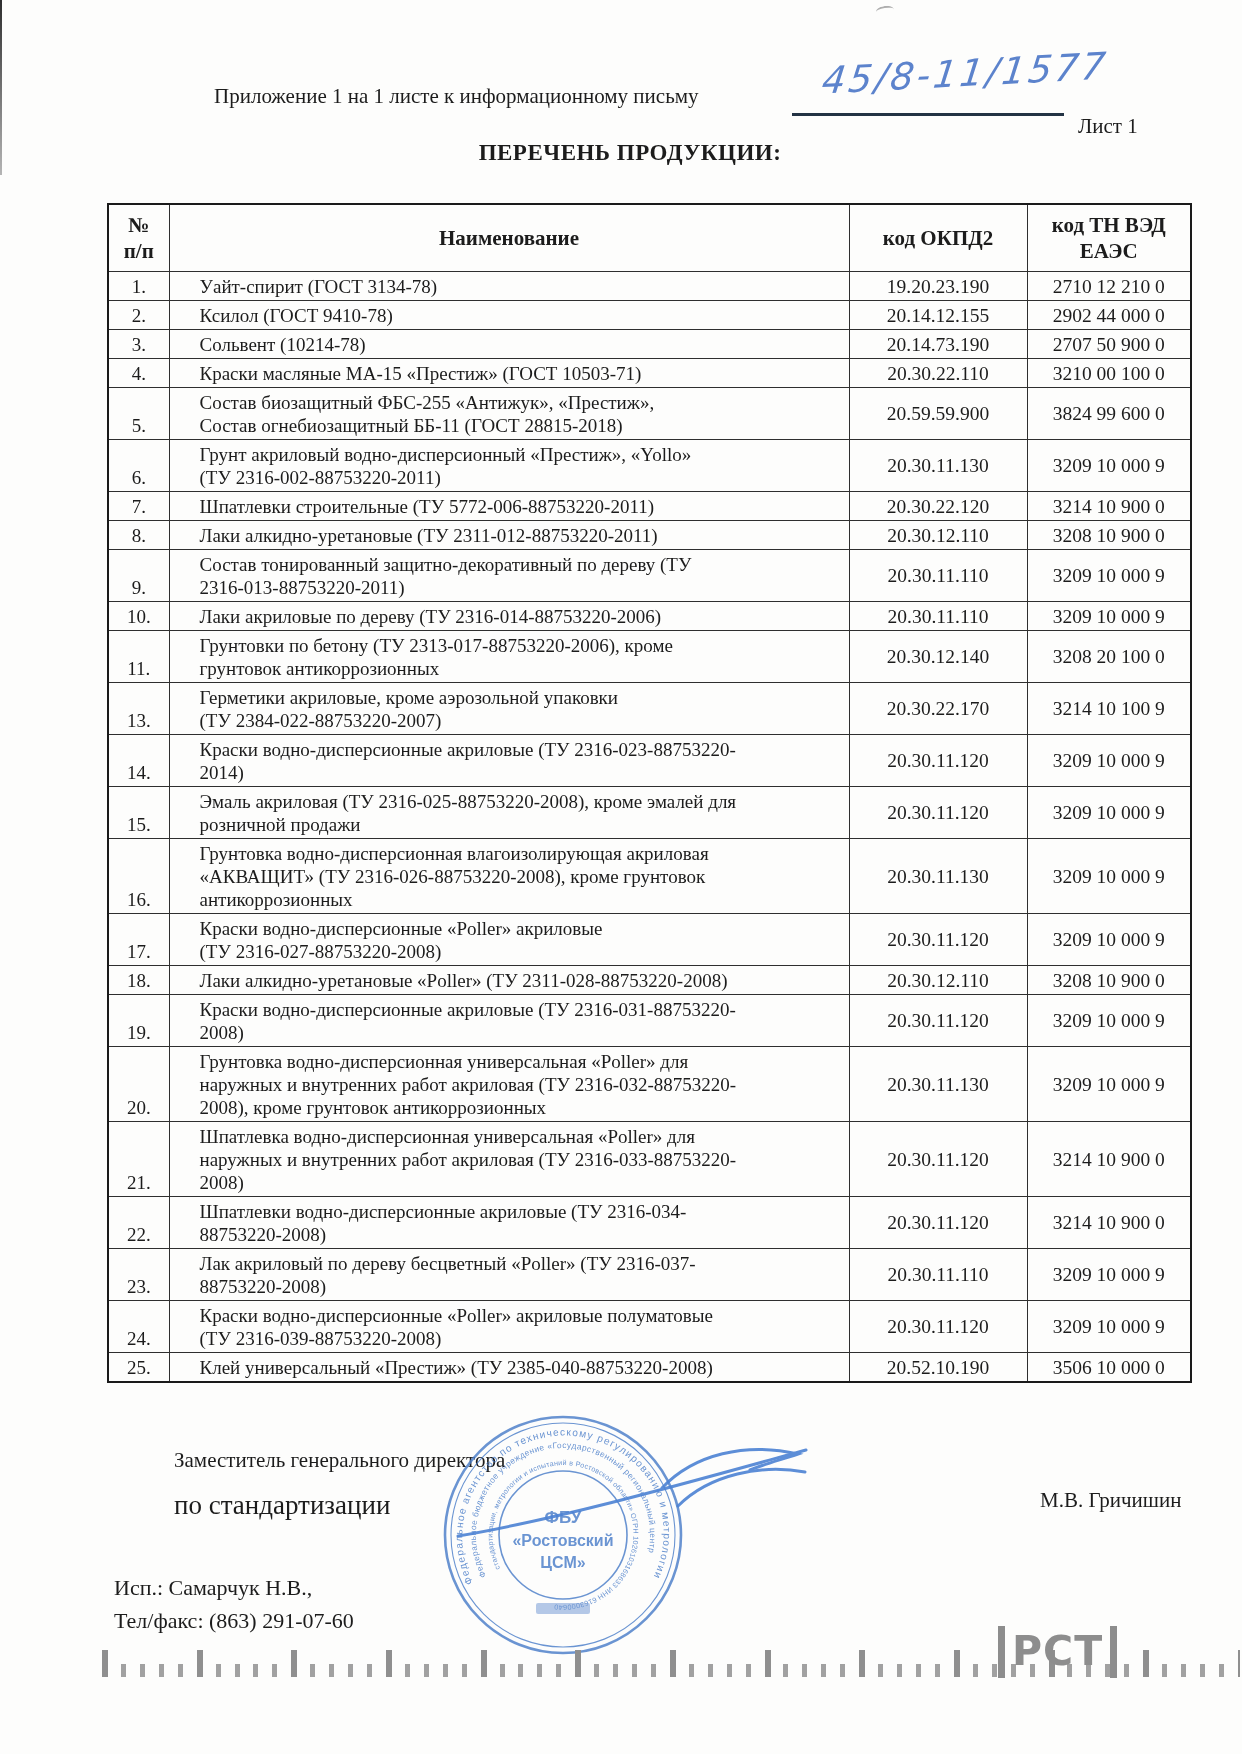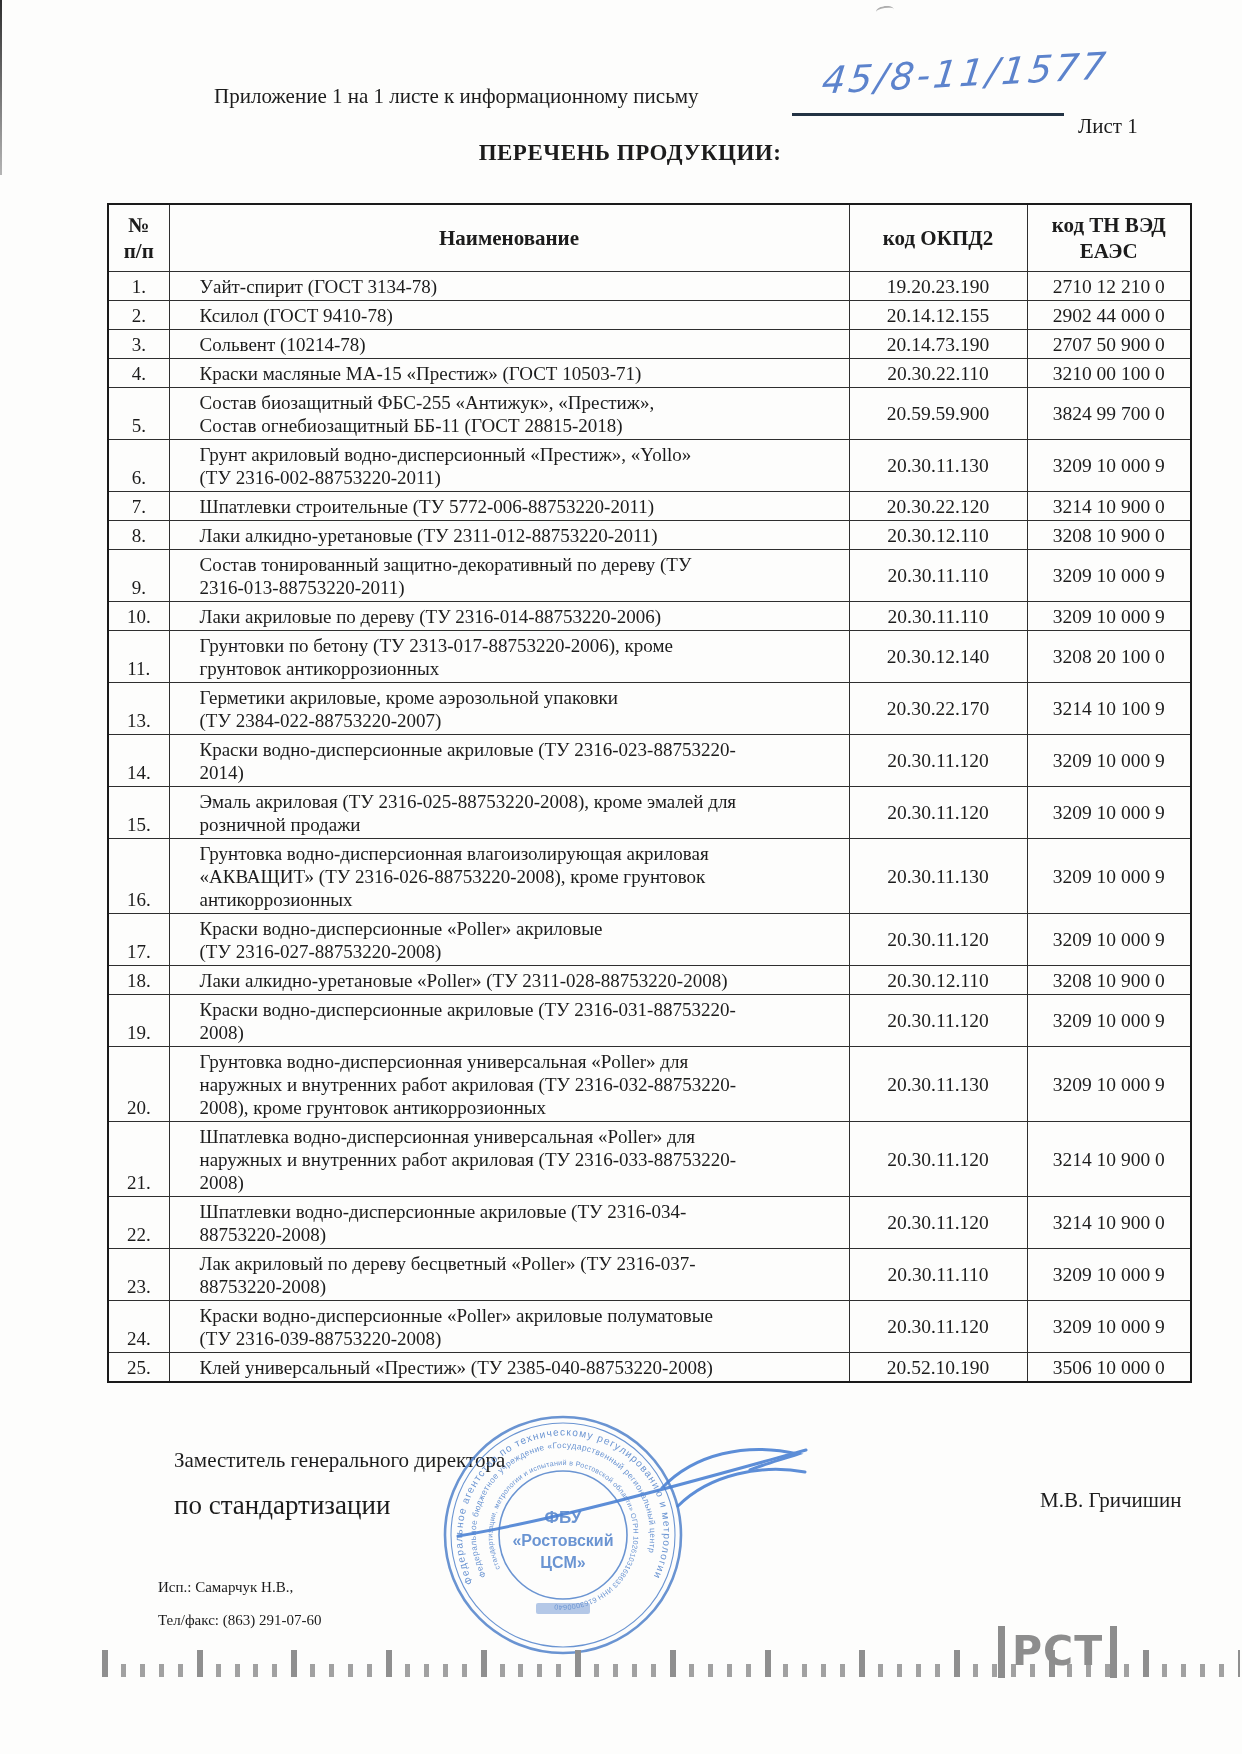--- a/index.html
+++ b/index.html
@@ -33,21 +33,21 @@
   th{font-size:21px;font-weight:bold;text-align:center;vertical-align:middle;
     white-space:pre-line;height:62px;padding:2px 6px;line-height:26px;}
   td{padding:2.5px 10px;}
   td.c-num{text-align:center;vertical-align:bottom;padding:2.5px 4px;}
   td.c-name{text-align:left;vertical-align:middle;white-space:pre-line;padding-left:30px;}
   td.c-code{text-align:center;vertical-align:middle;font-size:19.5px;}
   
   .sig-line1{position:absolute;left:174px;top:1448px;font-size:21px;}
   .sig-line2{position:absolute;left:174px;top:1490px;font-size:27px;}
   .sig-name{position:absolute;left:1040px;top:1488px;font-size:21px;}
-  .executor{position:absolute;left:114px;top:1571px;font-size:15px;line-height:33px;margin-left:44px;}
+  .executor{position:absolute;left:114px;top:1571px;font-size:22px;line-height:33px;}
   
   .stamp-svg{position:absolute;left:438px;top:1410px;opacity:.82;}
   .sig-svg{position:absolute;left:450px;top:1424px;opacity:.9;}
   
   .ruler{position:absolute;left:102px;top:1649px;width:1138px;height:28px;}
   .ruler .short{position:absolute;left:0;right:0;bottom:0;height:13px;
     background:repeating-linear-gradient(to right,#a1a1a1 0 5px,transparent 5px 18.93px);}
   .ruler .tall{position:absolute;left:0;right:0;bottom:0;height:27px;
     background:repeating-linear-gradient(to right,#8f8f8f 0 6px,transparent 6px 94.67px);}
   .rst{position:absolute;left:990px;top:1626px;height:52px;display:flex;
@@ -115,21 +115,21 @@
       <td class="c-name">Краски масляные МА-15 «Престиж» (ГОСТ 10503-71)</td>
       <td class="c-code">20.30.22.110</td>
       <td class="c-code">3210 00 100 0</td>
     </tr>
 
     <tr>
       <td class="c-num">5.</td>
       <td class="c-name">Состав биозащитный ФБС-255 «Антижук», «Престиж»,
 Состав огнебиозащитный ББ-11 (ГОСТ 28815-2018)</td>
       <td class="c-code">20.59.59.900</td>
-      <td class="c-code">3824 99 700 0</td>
+      <td class="c-code">3824 99 600 0</td>
     </tr>
 
     <tr>
       <td class="c-num">6.</td>
       <td class="c-name">Грунт акриловый водно-дисперсионный «Престиж», «Yollo»
 (ТУ 2316-002-88753220-2011)</td>
       <td class="c-code">20.30.11.130</td>
       <td class="c-code">3209 10 000 9</td>
     </tr>
 

